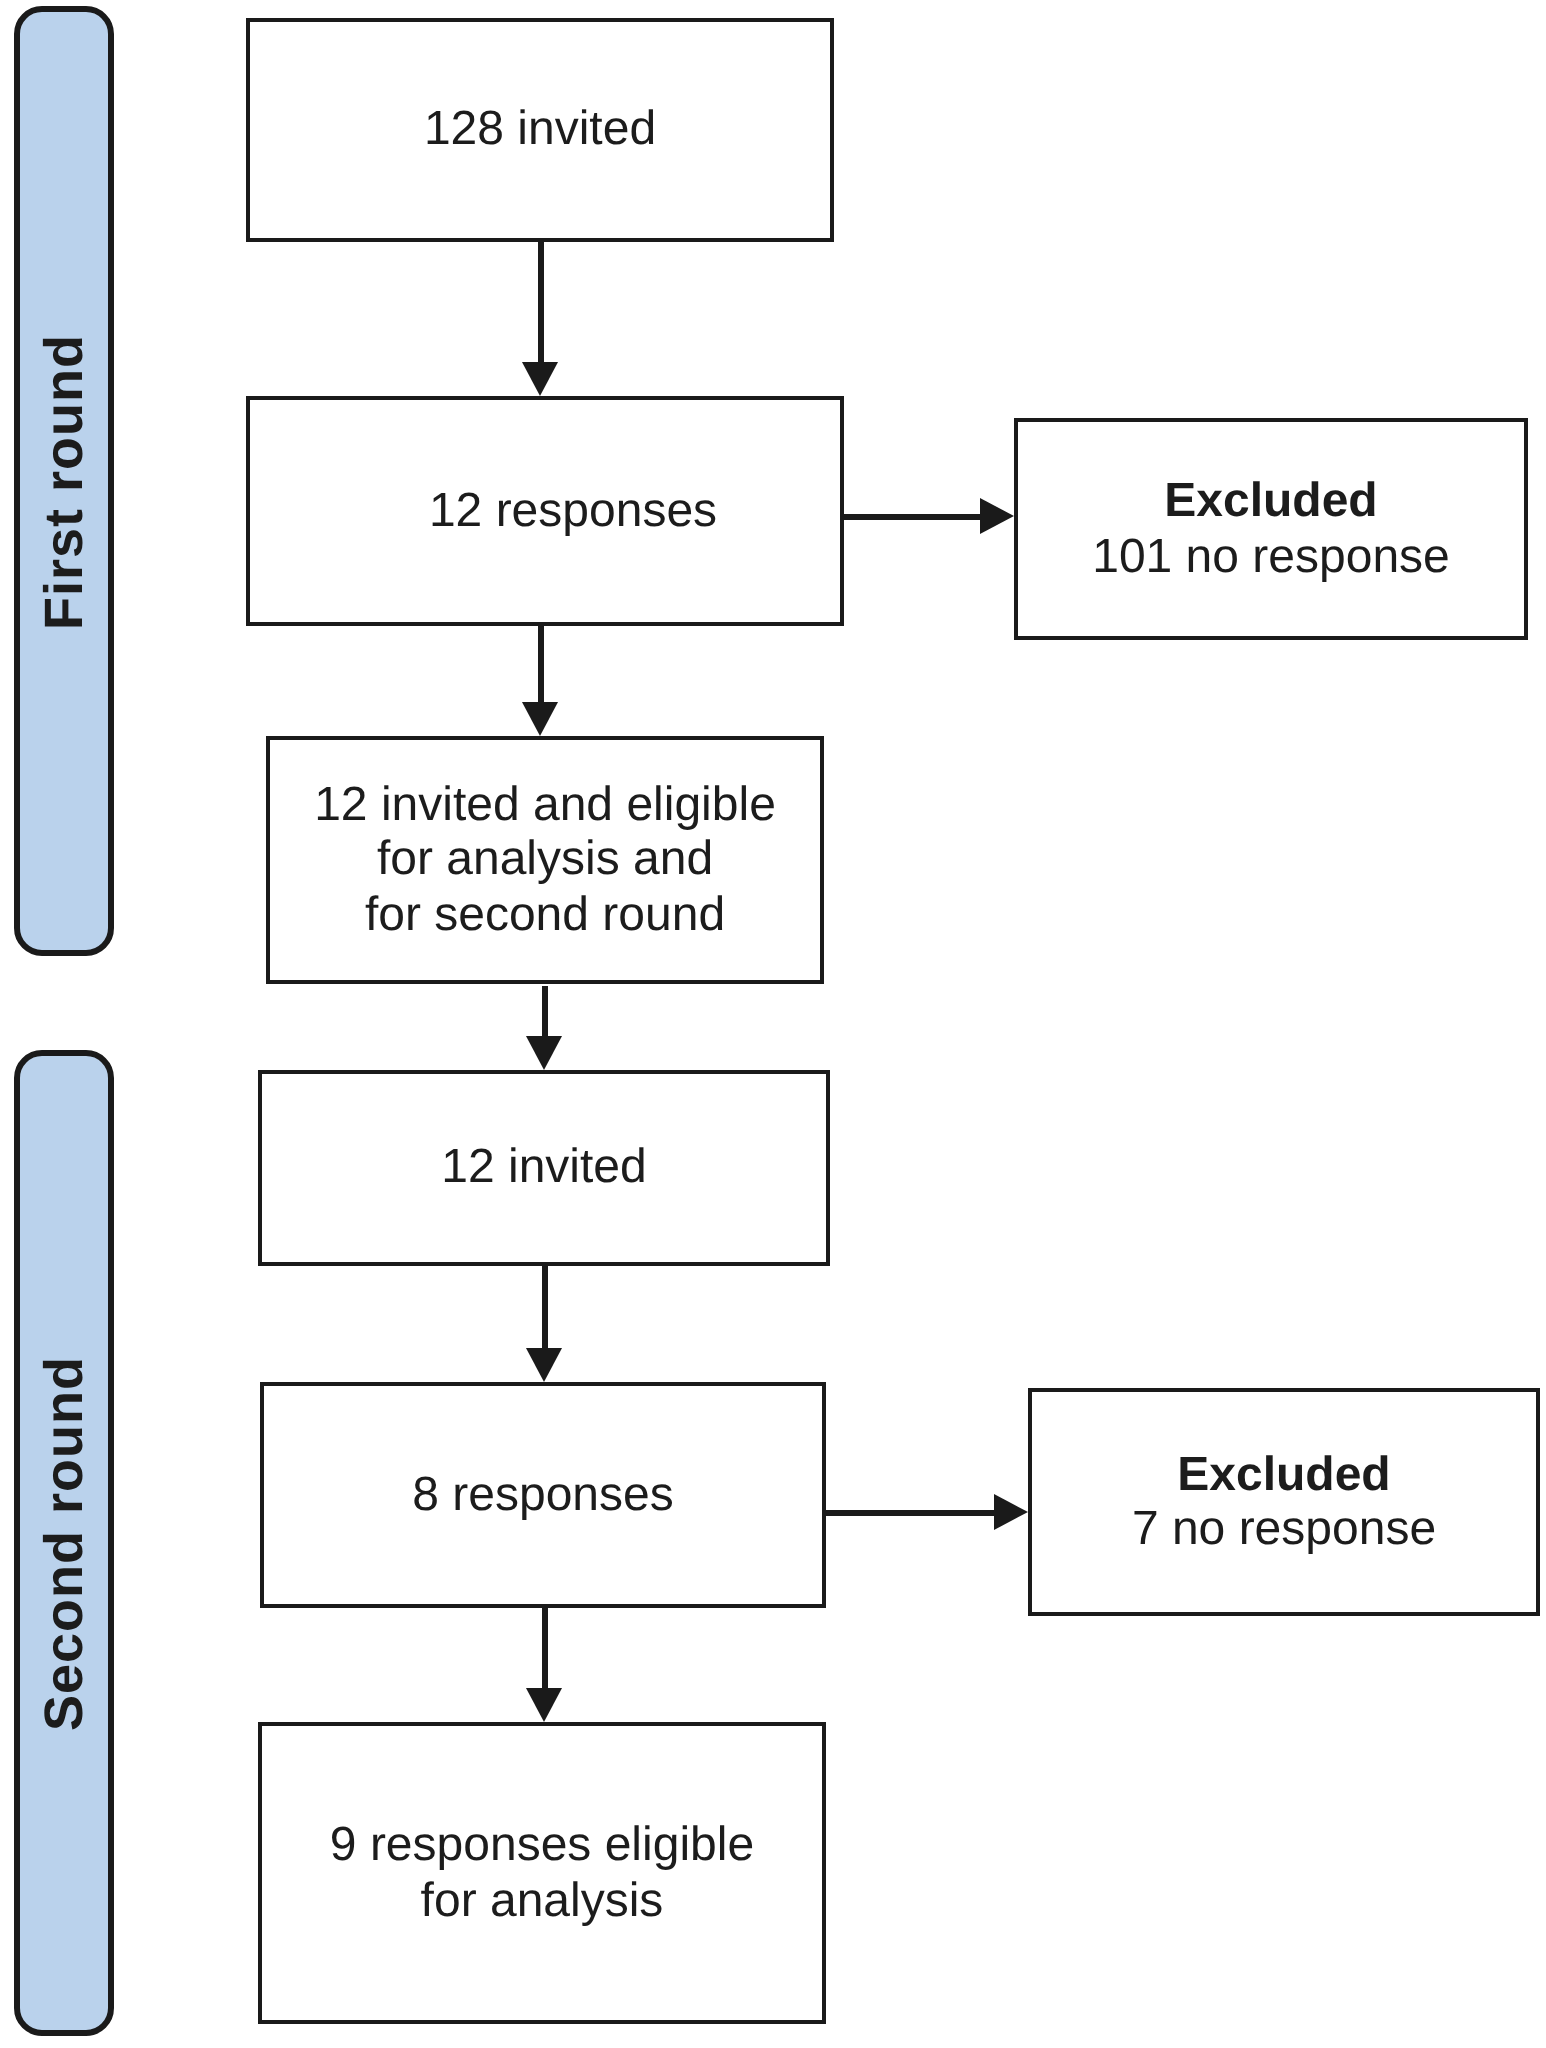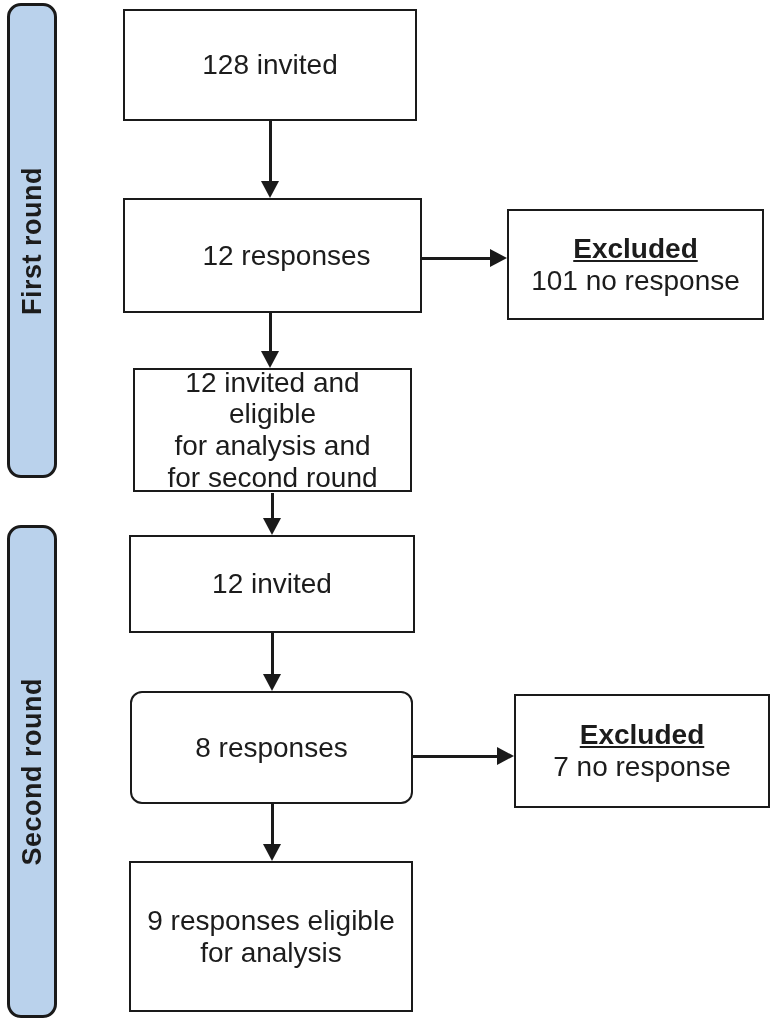--- a/index.html
+++ b/index.html
@@ -48,32 +48,32 @@
   
   .flow-box {
     position: absolute;
     background: var(--box-bg);
     border: 2px solid var(--box-border);
     display: flex;
     flex-direction: column;
     align-items: center;
     justify-content: center;
     text-align: center;
-    font-size: 28px;
+    font-size: 24px;
     line-height: 1.13;
     padding: 4px 8px;
   }
   .multiline { white-space: pre-line; }
-  .excluded-title { font-weight: bold; text-decoration: underline; }
+  .excluded-title { font-weight: bold; }
   .b1 { left: 123px; top: 9px;   width: 294px; height: 112px; }
   .b2 { left: 123px; top: 198px; width: 299px; height: 115px; padding-left: 36px; }
   .e1 { left: 507px; top: 209px; width: 257px; height: 111px; }
   .b3 { left: 133px; top: 368px; width: 279px; height: 124px; }
   .b4 { left: 129px; top: 535px; width: 286px; height: 98px;  }
-  .b5 { left: 130px; top: 691px; width: 283px; height: 113px; border-radius: 12px; }
+  .b5 { left: 130px; top: 691px; width: 283px; height: 113px; }
   .e2 { left: 514px; top: 694px; width: 256px; height: 114px; }
   .b6 { left: 129px; top: 861px; width: 284px; height: 151px; }
   
   .arrow { position: absolute; display: flex; }
   .arrow-v {
     width: 20px;
     flex-direction: column;
     align-items: center;
   }
   .arrow-v .shaft { width: 3px; flex: 1; background: var(--box-border); }

